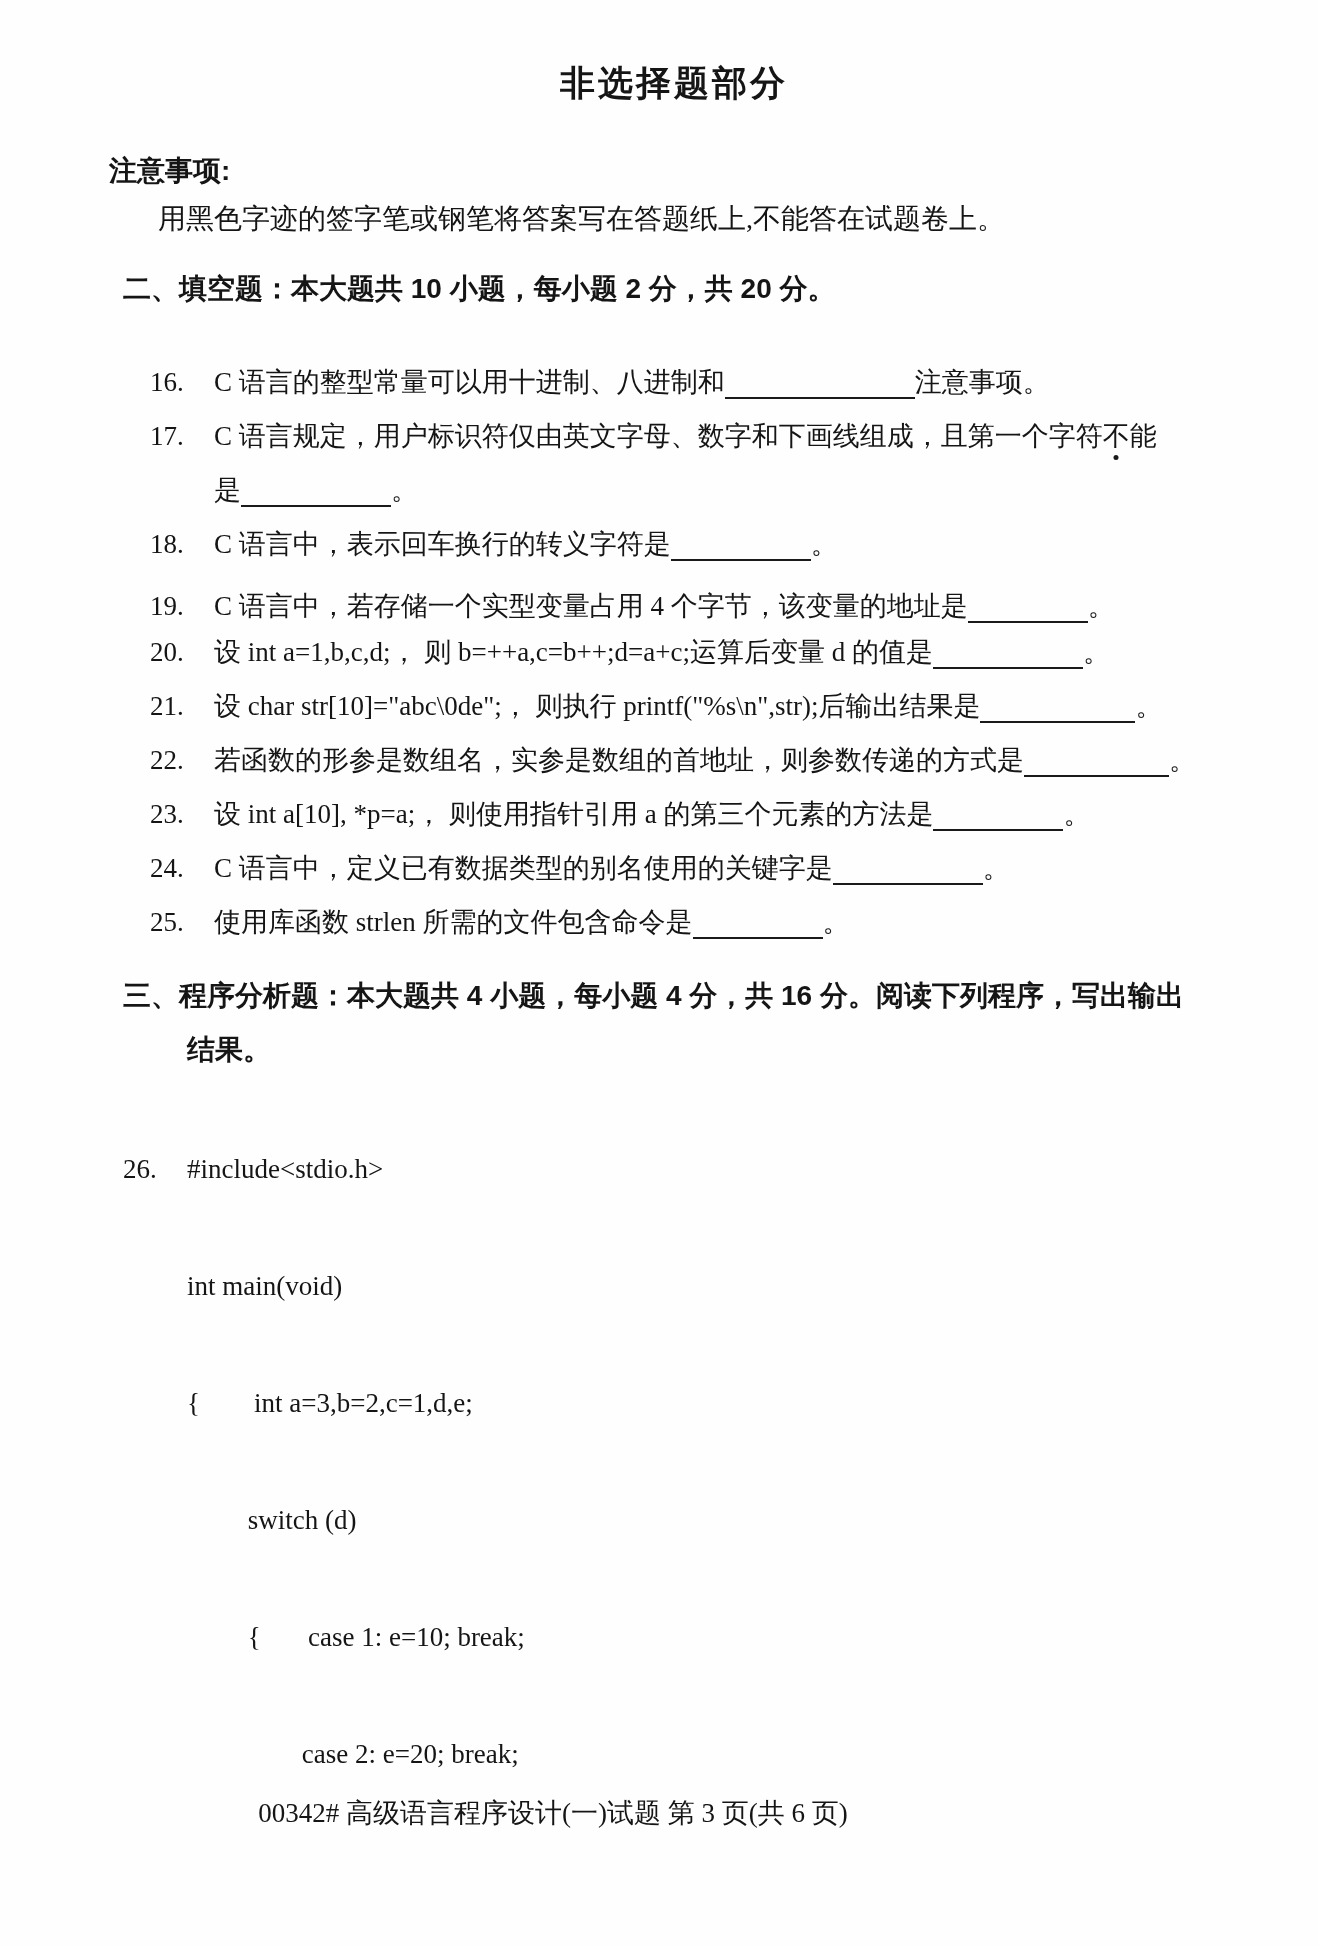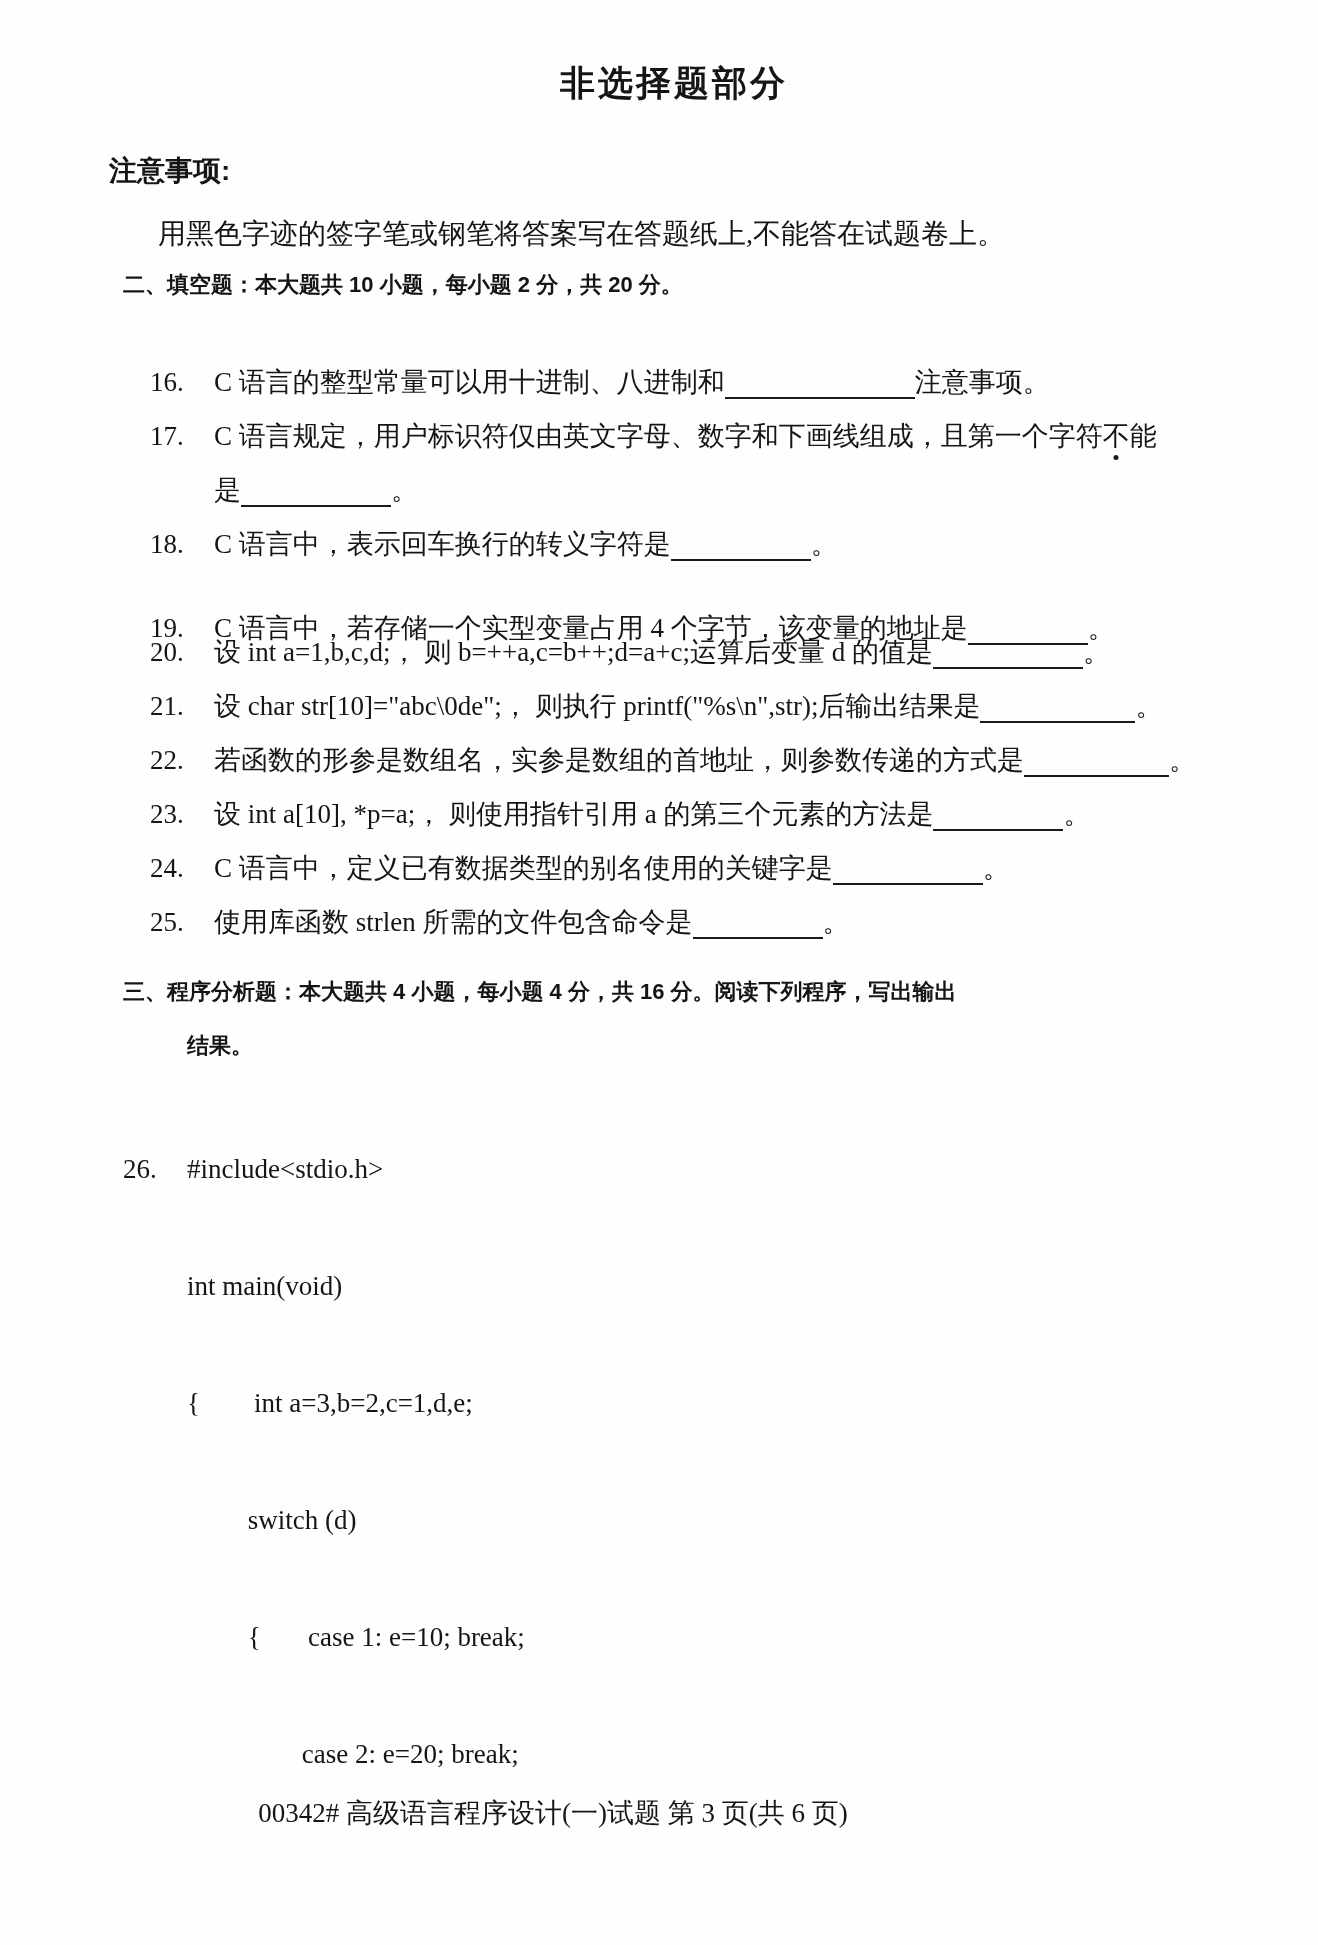--- a/index.html
+++ b/index.html
@@ -15,33 +15,33 @@
   .abs{position:absolute;white-space:pre;padding-left:15px;}
   .sans{font-family:"Liberation Sans","DejaVu Sans",sans-serif;}
 
   .title{
     top:60px;left:0;width:1318px;
     text-align:center;
     font-size:35px;font-weight:bold;
     letter-spacing:3px;
   }
   .notice-h{top:152px;left:94px;font-size:28px;font-weight:bold;}
-  .notice-b{top:200px;left:143px;font-size:28px;margin-top:15px;}
+  .notice-b{top:200px;left:143px;font-size:28px;}
 
-  .sec-h{font-size:22px;font-weight:bold;}
+  .sec-h{font-size:28px;font-weight:bold;}
   .s2h{top:270px;left:108px;}
   .s3h1{top:977px;left:108px;}
   .s3h2{top:1031px;left:172px;}
 
   .q{font-size:27px;left:108px;line-height:34px;}
   .qnum{display:inline-block;width:64px;}
   .cont{left:172px;}
 
   .r16{top:331px;}  .r17a{top:385px;} .r17b{top:439px;}
-  .r18{top:493px;}  .r19{top:577px;}  .r20{top:601px;}
+  .r18{top:493px;}  .r19{top:555px;}  .r20{top:601px;}
   .r21{top:655px;}  .r22{top:709px;}  .r23{top:763px;}
   .r24{top:817px;}  .r25{top:871px;}
 
   .blank{
     display:inline-block;
     height:27px;
     border-bottom:2px solid #1a1a1a;
     vertical-align:bottom;
   }
   .b190{width:190px;} .b155{width:155px;} .b150{width:150px;}

